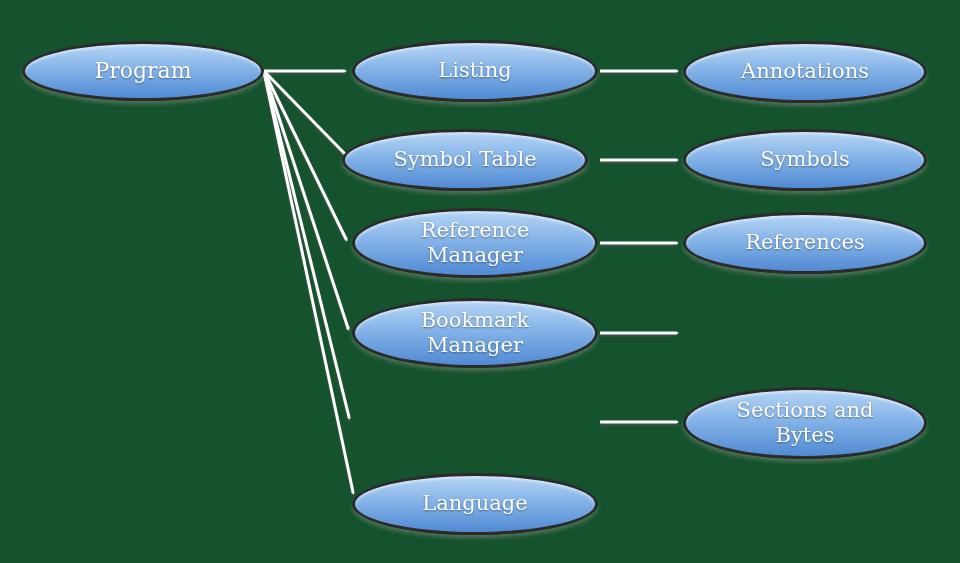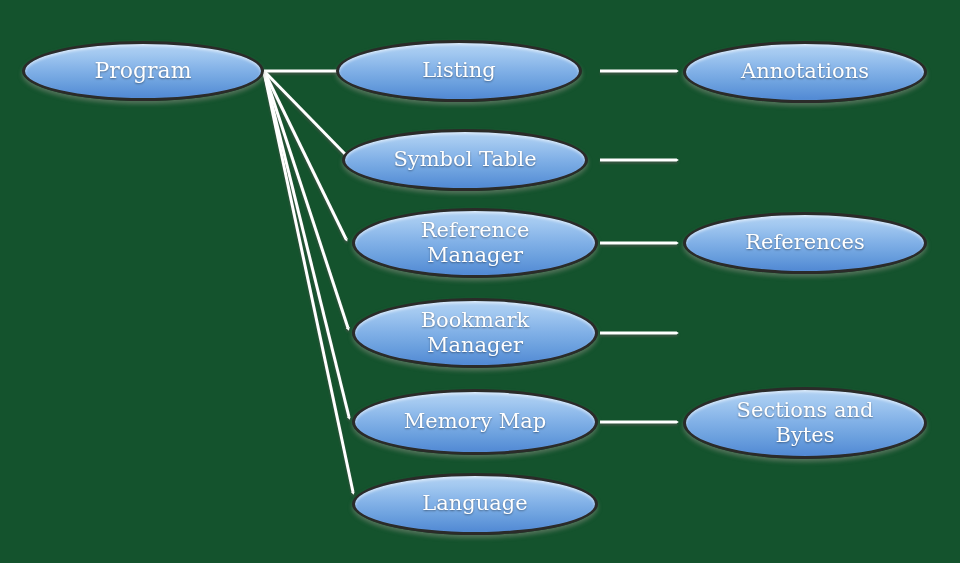--- a/index.html
+++ b/index.html
@@ -46,21 +46,21 @@
     text-align: center;
     text-shadow: 0 1px 2px rgba(0,0,0,0.4);
     white-space: normal;
   }
   .node .label.big { font-size: 22px; }
   .node .label.wrap-140 { max-width: 140px; }
   .node .label.wrap-150 { max-width: 150px; }
 
   
   #n-program          { left: 22px;  top: 41px;  width: 242px; height: 60px; }
-  #n-listing          { left: 336px; top: 40px;  width: 246px; height: 62px; }
+  #n-listing          { left: 352px; top: 40px;  width: 246px; height: 62px; }
   #n-symbol-table     { left: 342px; top: 129px; width: 246px; height: 62px; }
   #n-reference-manager{ left: 352px; top: 208px; width: 246px; height: 70px; }
   #n-bookmark-manager { left: 352px; top: 298px; width: 246px; height: 70px; }
   #n-memory-map       { left: 352px; top: 389px; width: 246px; height: 66px; }
   #n-language         { left: 352px; top: 473px; width: 246px; height: 62px; }
   #n-annotations      { left: 683px; top: 41px;  width: 244px; height: 62px; }
   #n-symbols          { left: 683px; top: 129px; width: 244px; height: 62px; }
   #n-references       { left: 683px; top: 212px; width: 244px; height: 62px; align-items: center; }
   #n-bookmarks        { left: 683px; top: 302px; width: 244px; height: 63px; }
   #n-sections-bytes   { left: 683px; top: 387px; width: 244px; height: 72px; }
@@ -104,32 +104,32 @@
   </div>
 
   <div class="node" id="n-bookmark-manager">
     <span class="label wrap-140">Bookmark Manager</span>
   </div>
 
   <div class="node" id="n-reference-manager">
     <span class="label wrap-140">Reference Manager</span>
   </div>
 
-  <div class="node" id="n-memory-map">
-    <span class="label">Memory Map</span>
-  </div>
 
   <div class="node" id="n-language">
     <span class="label">Language</span>
   </div>
 
   <div class="node" id="n-annotations">
     <span class="label">Annotations</span>
   </div>
 
+  <div class="node" id="n-symbols">
+    <span class="label">Symbols</span>
+  </div>
 
   <div class="node" id="n-references">
     <span class="label">References</span>
   </div>
 
 
   <div class="node" id="n-sections-bytes">
     <span class="label wrap-150">Sections and Bytes</span>
   </div>
 

